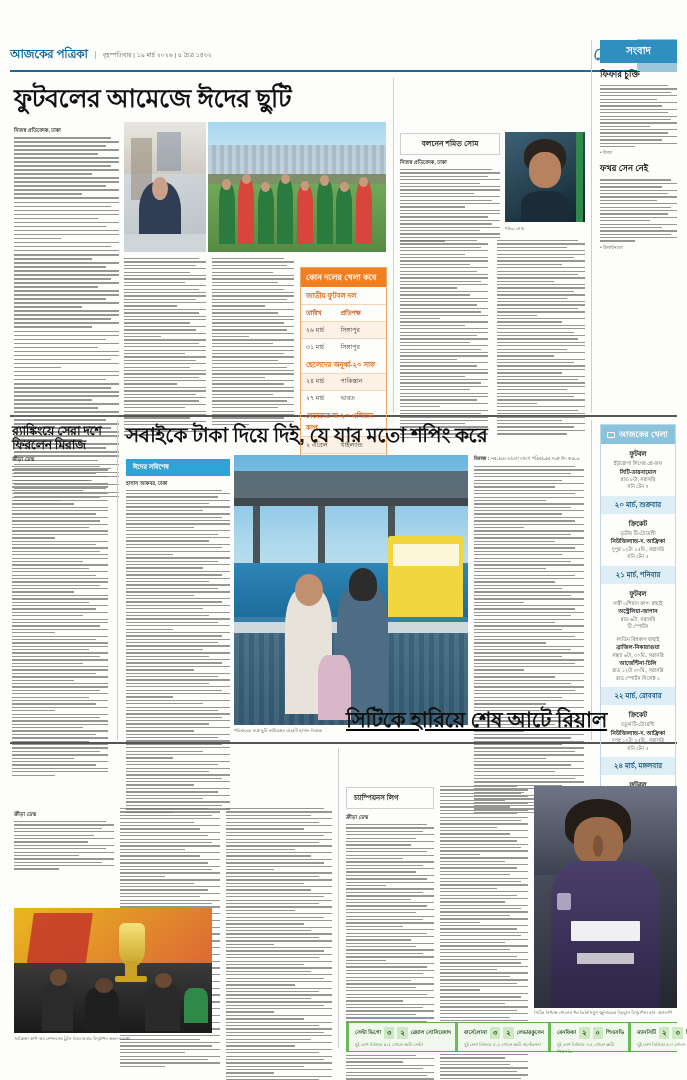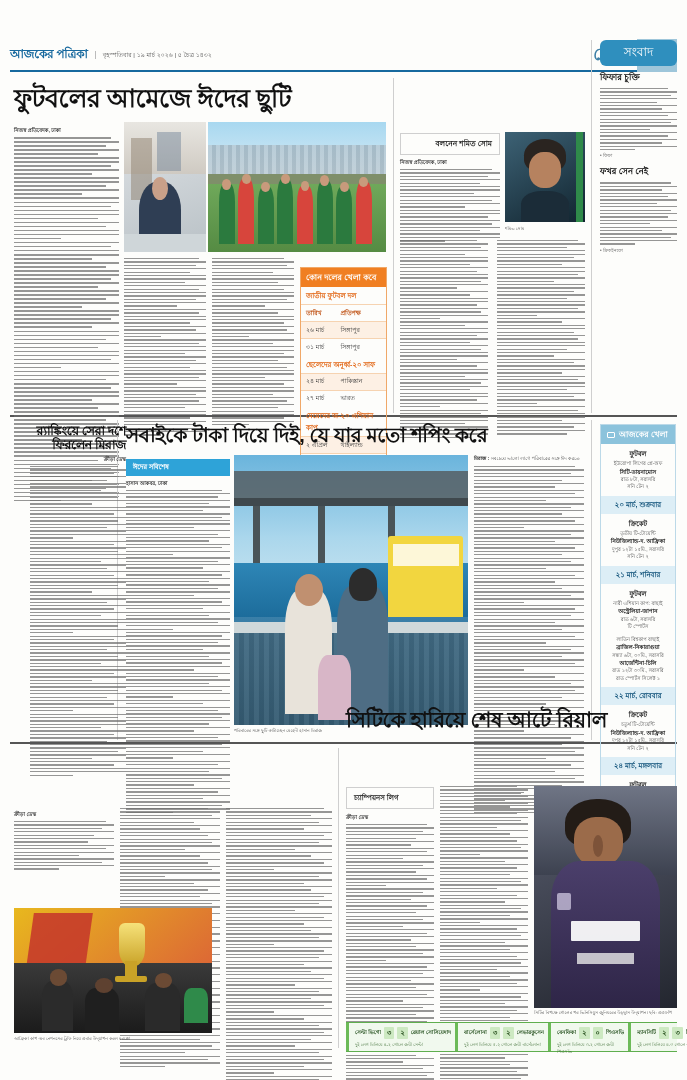--- a/index.html
+++ b/index.html
@@ -58,21 +58,21 @@
   .tg { position:absolute; border:1px solid #bcd9e8; }
   .tg-h { background:#8cc3dc; color:#fff; font-size:8px; font-weight:bold; padding:3px 6px; display:flex; align-items:center; gap:4px; }
   .tg-date { background:#ddeef6; color:#15567d; font-size:7px; font-weight:bold; text-align:center; padding:3px 2px; }
   .tg-item { text-align:center; padding:4px 3px 5px; }
   .tg-sport { font-size:6.6px; font-weight:bold; color:#222; }
   .tg-sub { font-size:5px; color:#555; line-height:1.5; }
   .tg-match { font-size:5.6px; font-weight:bold; color:#111; line-height:1.5; }
 
   
   .nb { position:absolute; }
-  .nb-h { background:#2f8fbe; color:#fff; font-size:12px; font-weight:normal; text-align:center; padding:3px;border-radius:6px; }
+  .nb-h { background:#2f8fbe; color:#fff; font-size:10px; font-weight:bold; text-align:center; padding:3px; }
   .nb-title { font-size:8.5px; font-weight:bold; color:#111; margin:5px 0 3px; }
   .nb-src { font-size:4.6px; color:#666; margin-top:2px; }
 
   
   .scorebar { position:absolute; border-top:1px solid #5fae4e; border-bottom:1px solid #5fae4e; background:#f1f9ee; display:flex; }
   .sc-cell { flex:1; border-left:3px solid #6cba58; padding:4px 4px 3px 6px; }
   .sc-cell:first-child { border-left:3px solid #6cba58; }
   .sc-top { display:flex; align-items:center; gap:3px; font-size:5.4px; font-weight:bold; color:#1d4a16; }
   .sc-num { background:#cde9c2; color:#18400f; font-size:6.6px; font-weight:bold; padding:0px 3px; border-radius:1px; }
   .sc-note { font-size:4.4px; color:#3b6b31; margin-top:2.5px; }
@@ -381,21 +381,21 @@
         <span class="c2">চীন</span>
       </div>
       <div class="fixt-row alt">
         <span class="c1">৭ এপ্রিল</span>
         <span class="c2">সিঙ্গাপুর</span>
       </div>
     </div>
   </div>
 
   <div style="position:absolute; left:400px; top:132px; width:100px;">
-    <div class="label-box" style="width:100px; text-align:right; font-size:7.5px;">বলনেন শমিত সোম</div>
+    <div class="label-box" style="width:100px; text-align:center; font-size:7.5px;">বলনেন শমিত সোম</div>
     <div class="byline" style="margin-top:4px;">নিজস্ব প্রতিবেদক, ঢাকা</div>
     <div class="lines tiny">
       <i class="s92"></i>
         <i></i>
         <i class="s88"></i>
         <i></i>
         <i class="s80"></i>
         <i></i>
         <i></i>
         <i class="s74"></i>
@@ -601,21 +601,21 @@
           <i class="s45"></i>
       </div>
       <div class="nb-src">• ক্রিকইনফো</div>
     </div>
   </div>
 
   <div class="vrule" style="left:117px; top:420px; height:320px;"></div>
   <div class="vrule" style="left:591px; top:420px; height:320px;"></div>
   <div class="hrule-thick" style="left:10px; top:742px; width:667px;"></div>
 
-  <div style="position:absolute; left:30px; top:424px; width:96px;text-align:right;">
+  <div style="position:absolute; left:12px; top:424px; width:96px;">
     <div class="hl hl-sm">র‍্যাঙ্কিংয়ে সেরা দশে ফিরলেন মিরাজ</div>
     <div class="byline" style="margin-top:4px;">ক্রীড়া ডেস্ক</div>
     <div class="lines tiny">
       <i class="s92"></i>
         <i></i>
         <i class="s88"></i>
         <i></i>
         <i class="s80"></i>
         <i></i>
         <i></i>
@@ -1205,21 +1205,21 @@
     <div style="position:absolute;left:14%;bottom:2%;width:16%;height:40%;background:#2b2b2b;border-radius:32% 32% 0 0;"></div>
     <div style="position:absolute;left:18%;bottom:38%;width:9%;height:13%;background:#6b4a34;border-radius:50%;"></div>
     <div style="position:absolute;left:36%;bottom:2%;width:17%;height:34%;background:#1f1f1f;border-radius:32% 32% 0 0;"></div>
     <div style="position:absolute;left:41%;bottom:32%;width:9%;height:12%;background:#5e4130;border-radius:50%;"></div>
     <div style="position:absolute;left:66%;bottom:2%;width:18%;height:38%;background:#2a2a2a;border-radius:32% 32% 0 0;"></div>
     <div style="position:absolute;left:71%;bottom:36%;width:9%;height:12%;background:#6b4a34;border-radius:50%;"></div>
     <div style="position:absolute;right:2%;bottom:8%;width:12%;height:28%;background:#2f8a4a;border-radius:30% 30% 0 0;"></div>
   </div>
   <div class="cap" style="position:absolute;left:14px;top:1036px;width:198px;">আফ্রিকা কাপ অব নেশনসের ট্রফি নিয়ে এবার উদ্‌যাপন করল মরক্কো</div>
 
-  <div style="position:absolute; left:346px; top:708px; width:331px;">
+  <div style="position:absolute; left:346px; top:708px; width:331px;text-decoration:underline;">
     <div class="hl" style="font-size:21px;">সিটিকে হারিয়ে শেষ আটে রিয়াল</div>
   </div>
   <div style="position:absolute; left:346px; top:786px; width:88px;">
     <div class="label-box" style="width:88px;text-align:left;font-size:7px;">চ্যাম্পিয়নস লিগ</div>
     <div class="byline" style="margin-top:5px;">ক্রীড়া ডেস্ক</div>
     <div class="lines tiny">
       <i class="s92"></i>
         <i></i>
         <i class="s88"></i>
         <i></i>

